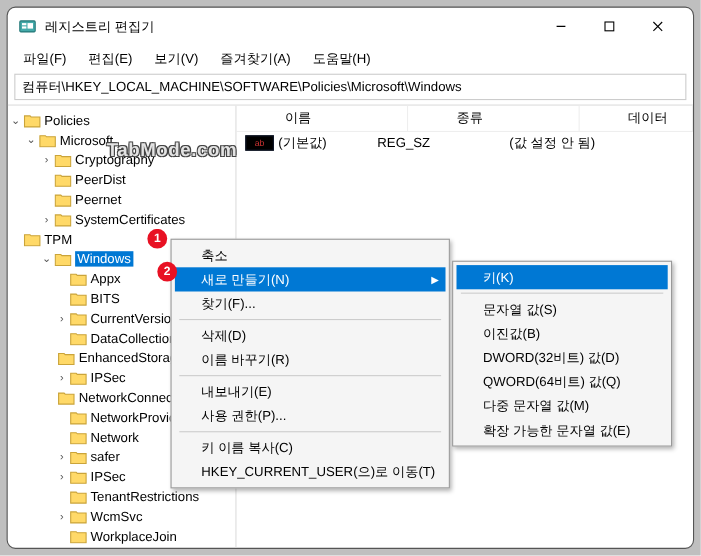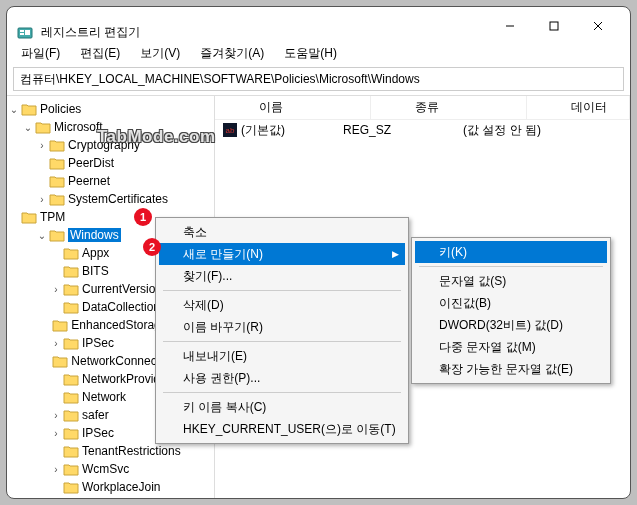--- a/index.html
+++ b/index.html
@@ -1,18 +1,18 @@
 <!DOCTYPE html>
 <html><head>
 <meta charset="utf-8">
 <style>
 * { margin: 0; padding: 0; box-sizing: border-box; font-family: "Malgun Gothic", "Segoe UI", sans-serif; font-size: 12px; }
 body { background: #bfbfbf; padding: 6px; }
 .window { width: 625px; height: 493px; background: #fff; border: 1px solid #555; border-radius: 8px; display: flex; flex-direction: column; overflow: hidden; position: relative; }
-.titlebar { height: 34px; display: flex; align-items: flex-end; padding: 0 10px; }
+.titlebar { height: 34px; display: flex; align-items: center; padding: 0 10px; }
 .titlebar .icon { width: 16px; height: 16px; margin-right: 8px; display: inline-flex; }
 .titlebar .title { flex: 1; font-size: 12px; }
 .winbtns { display: flex; gap: 0; }
 .winbtn { width: 44px; height: 30px; display: flex; align-items: center; justify-content: center; }
 .menubar { height: 24px; display: flex; align-items: center; padding: 0 6px; gap: 4px; }
 .menubar span { padding: 2px 8px; }
 .pathbar { height: 24px; border: 1px solid #ccc; margin: 2px 6px 4px 6px; padding: 2px 6px; display: flex; align-items: center; background: #fff; }
 .content { flex: 1; display: flex; border-top: 1px solid #ddd; overflow: hidden; }
 .tree { width: 208px; border-right: 1px solid #ddd; overflow: auto; padding: 4px 0; position: relative; white-space: nowrap; }
 .tree::-webkit-scrollbar { height: 14px; }
@@ -29,21 +29,21 @@
 .listrow { display: flex; height: 20px; align-items: center; }
 .listrow .cell { padding: 0 8px; display: flex; align-items: center; gap: 4px; }
 .c1 { width: 120px; } .c2 { width: 120px; } .c3 { flex: 1; }
 .badge { position: absolute; width: 18px; height: 18px; border-radius: 50%; background: #e81123; color: #fff; font-size: 11px; font-weight: bold; display: flex; align-items: center; justify-content: center; z-index: 50; }
 .ctxmenu { position: absolute; background: #f5f5f5; border: 1px solid #999; box-shadow: 2px 2px 4px rgba(0,0,0,0.3); padding: 3px; z-index: 40; }
 .ctxmenu .item { height: 22px; display: flex; align-items: center; padding: 0 20px 0 24px; position: relative; white-space: nowrap; }
 .ctxmenu .item.sel { background: #0078d4; color: #fff; }
 .ctxmenu .item .sub { position: absolute; right: 6px; font-size: 9px; }
 .ctxmenu .sep { height: 1px; background: #ccc; margin: 3px 4px; }
 .watermark { position: absolute; top: 120px; left: 90px; font-size: 17px; font-weight: bold; color: rgba(255,255,255,0.85); text-shadow: -1px -1px 0 #444, 1px -1px 0 #444, -1px 1px 0 #444, 1px 1px 0 #444; pointer-events: none; z-index: 60; letter-spacing: 0.5px; }
-.ab-icon { width:14px; height:14px; border:6px solid #0f172a; display:inline-flex; align-items:center; justify-content:center; font-size:8px; color:#c33; background:#000000; }
+.ab-icon { width:26px; height:14px; border:1px solid #0f172a; display:inline-flex; align-items:center; justify-content:center; font-size:8px; color:#c33; background:#000000; }
 </style>
 </head>
 <body>
 
 <div class="window">
 
   <div class="titlebar">
     <span class="icon">
       <svg viewBox="0 0 16 16">
           <rect x="1" y="3" width="14" height="10" fill="#4aa" stroke="#277" rx="1"></rect>
@@ -355,20 +355,23 @@
     <div class="item">
         <span>문자열 값(S)</span>
       </div>
     <div class="item">
         <span>이진값(B)</span>
       </div>
     <div class="item">
         <span>DWORD(32비트) 값(D)</span>
       </div>
     <div class="item">
+        <span>QWORD(64비트) 값(Q)</span>
+      </div>
+    <div class="item">
         <span>다중 문자열 값(M)</span>
       </div>
     <div class="item">
         <span>확장 가능한 문자열 값(E)</span>
       </div>
   </div>
 
   <div class="watermark">TabMode.com</div>
 
 </div>

